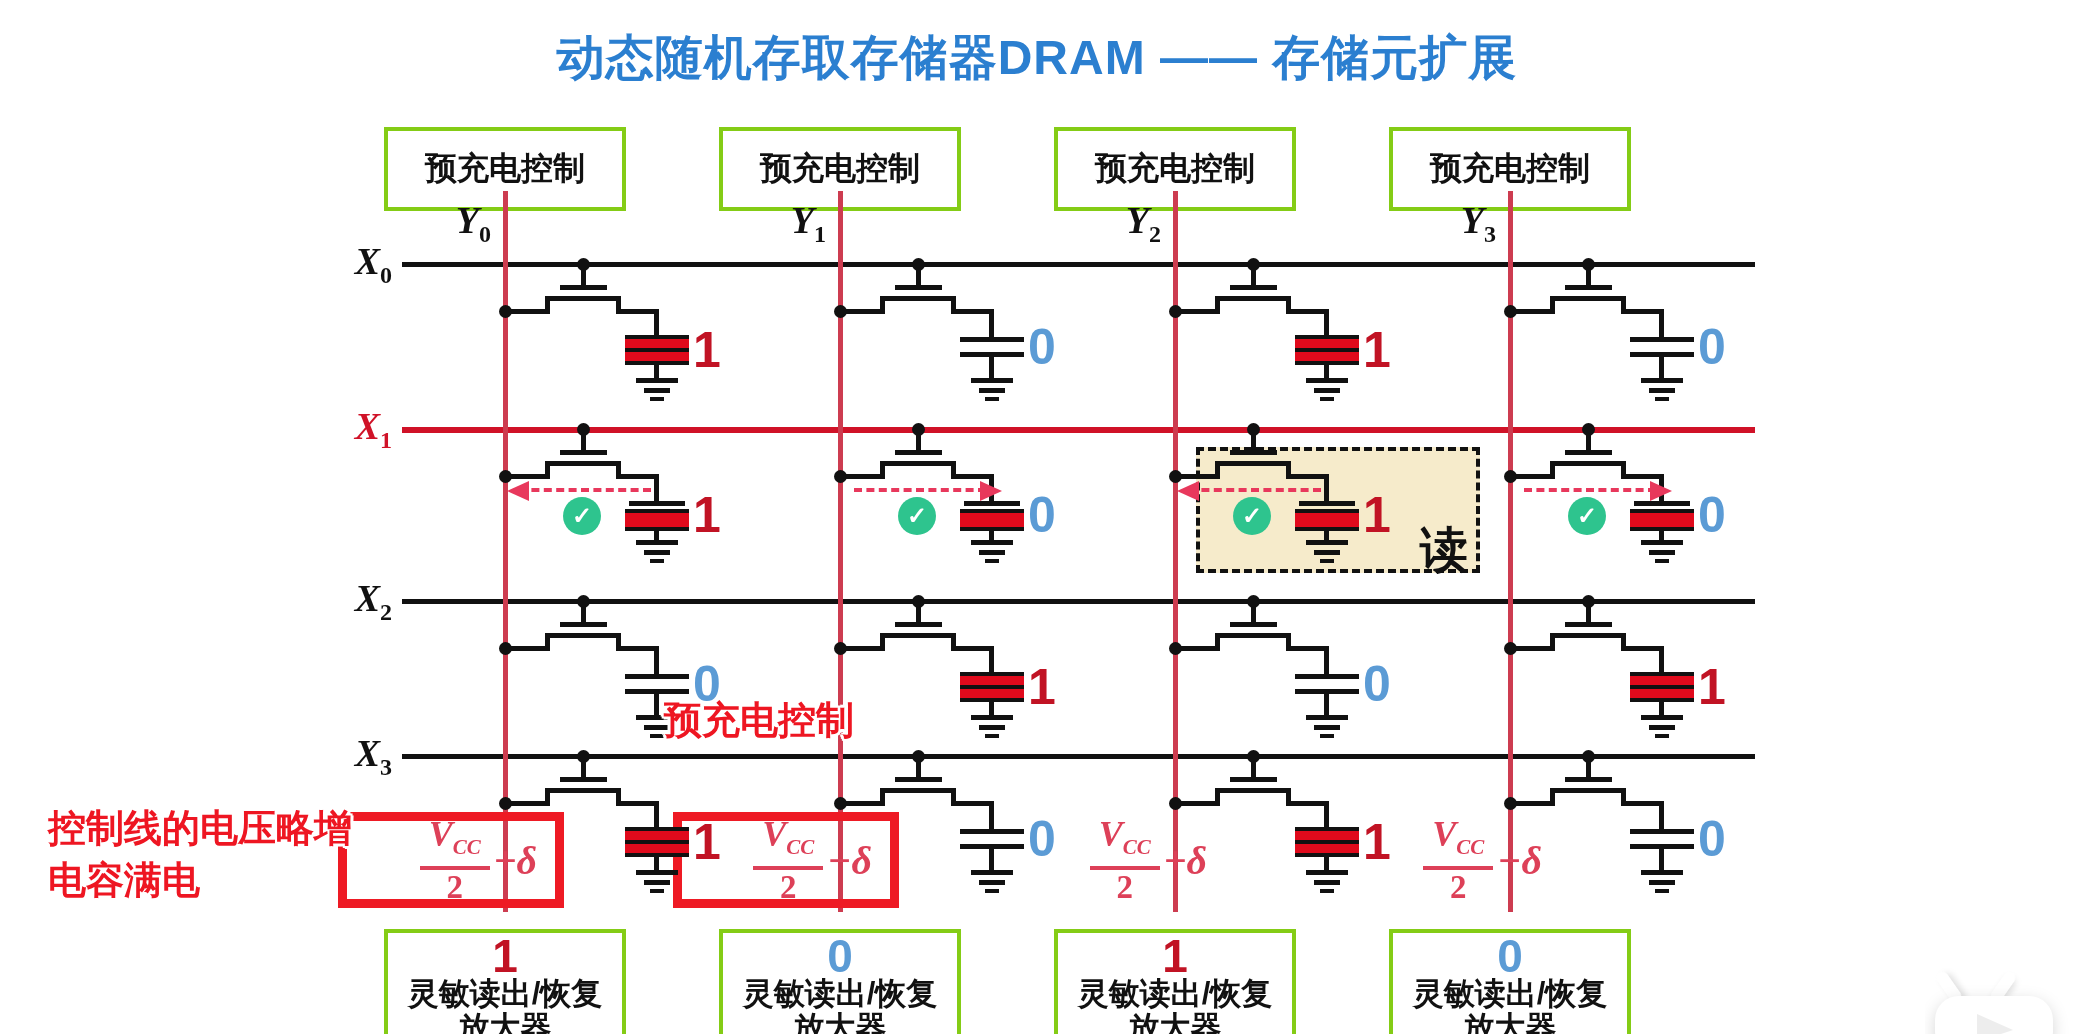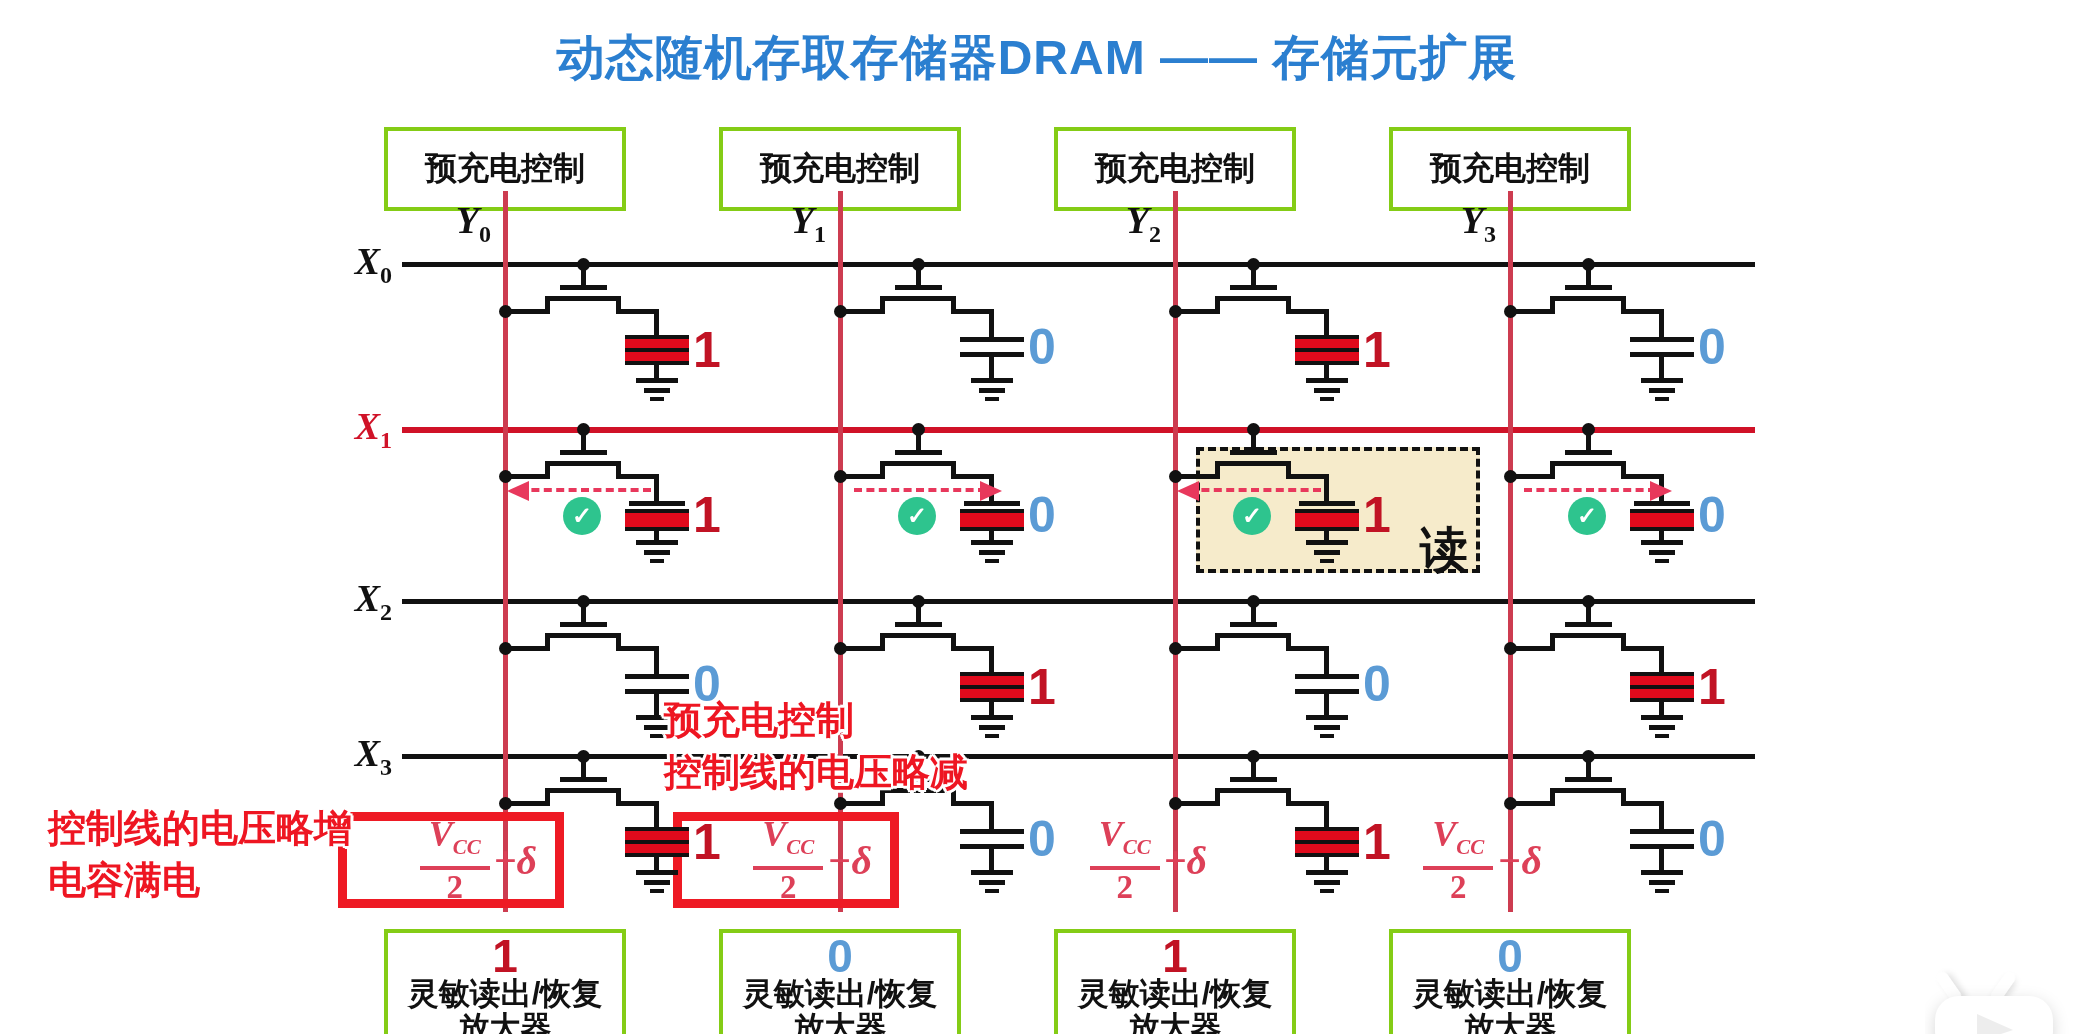--- a/index.html
+++ b/index.html
@@ -409,21 +409,20 @@
     <div class="abs wire" style="left: 1641px; top: 870px; width: 42px; height: 5px;"></div>
     <div class="abs wire" style="left: 1649px; top: 880px; width: 26px; height: 5px;"></div>
     <div class="abs wire" style="left: 1655px; top: 889px; width: 14px; height: 4px;"></div>
     <div class="abs capval" style="left: 1698px; top: 814px; color: rgb(91, 155, 213);">0</div>
     <div class="abs annot" style="left: 48px; top: 802px; color: rgb(238, 22, 34);">
       <div>控制线的电压略增</div>
       <div>电容满电</div>
     </div>
     <div class="abs annot" style="left: 664px; top: 694px; color: rgb(238, 22, 34);">
       <div>预充电控制</div>
-      <div>控制线的电压略减</div>
     </div>
     <div class="abs " style="left: 1925px; top: 968px; width: 149px; height: 66px;"><svg width="149" height="66" viewBox="0 0 149 66">
         <g filter="none">
           <rect x="18" y="2" width="12" height="34" rx="6" fill="#ffffff" transform="rotate(-35 24 19)" style="filter:drop-shadow(3px 4px 3px rgba(0,0,0,0.12))"></rect>
           <rect x="72" y="2" width="12" height="34" rx="6" fill="#ffffff" transform="rotate(35 78 19)" style="filter:drop-shadow(3px 4px 3px rgba(0,0,0,0.12))"></rect>
           <rect x="10" y="28" width="118" height="60" rx="24" fill="#ffffff" style="filter:drop-shadow(0 5px 8px rgba(0,0,0,0.16))"></rect>
           <path d="M52 46 L88 62 L52 74 Z" fill="#ededed"></path>
         </g>
       </svg></div>
   </div>

